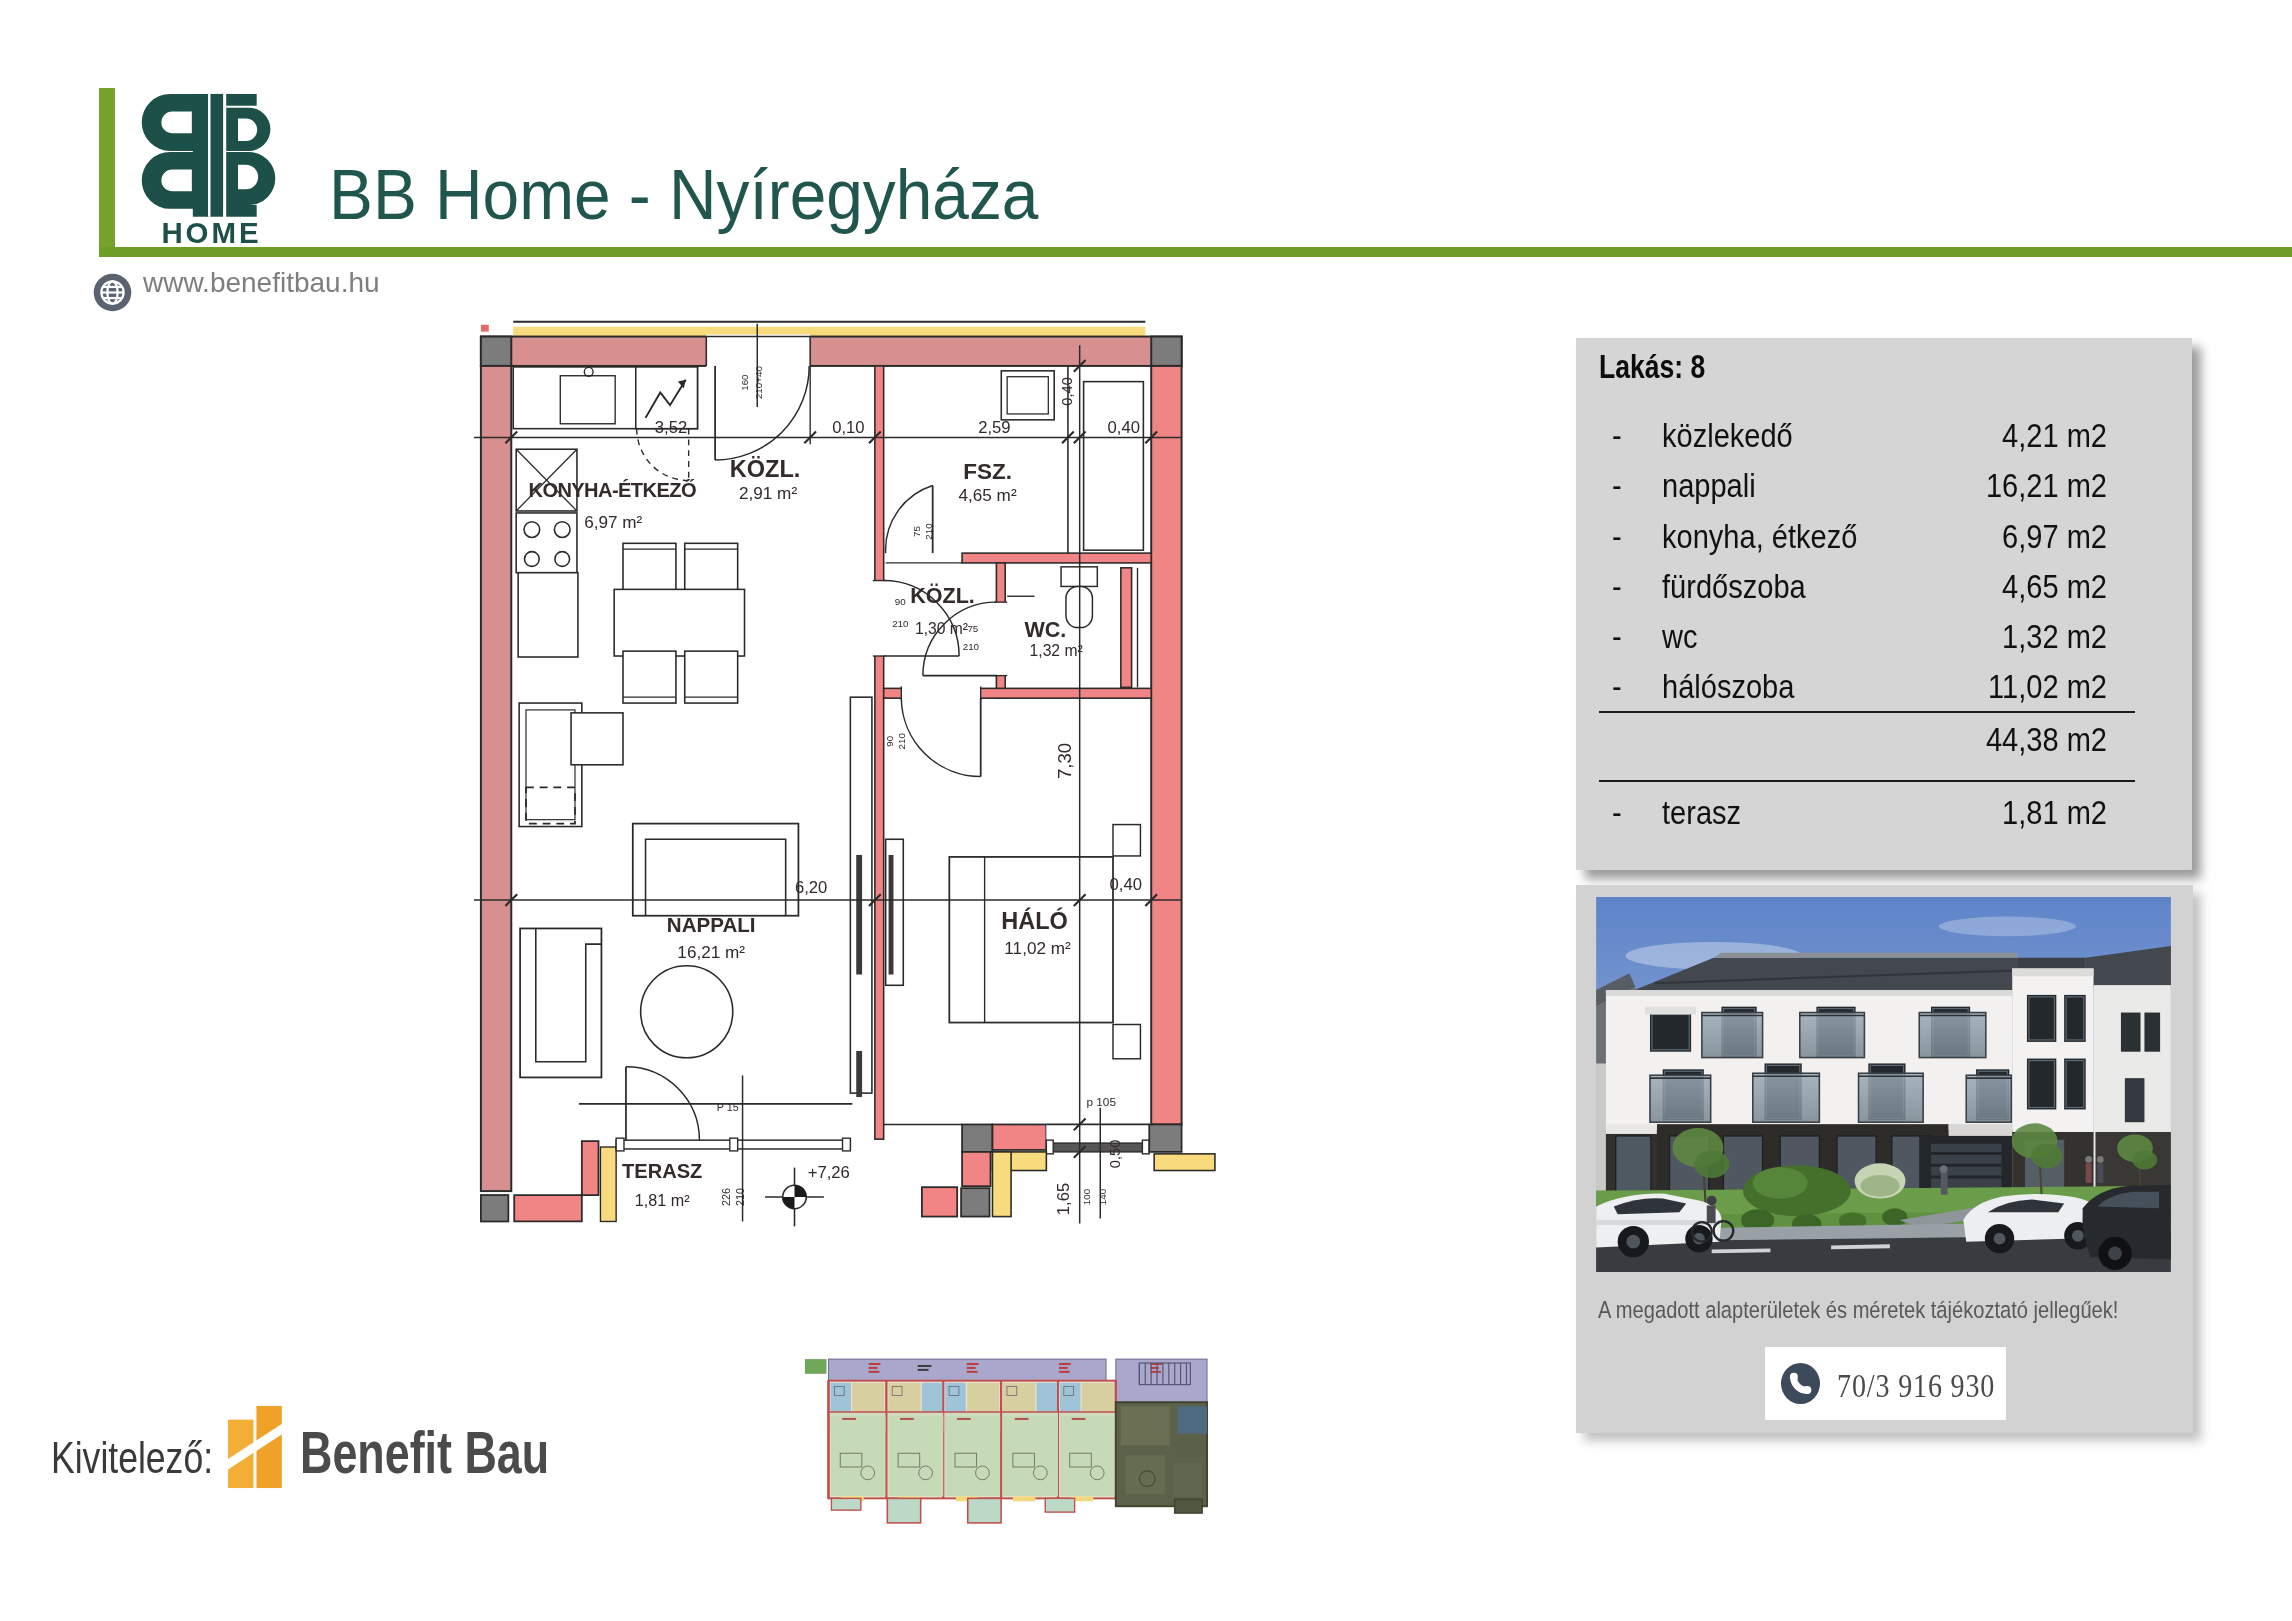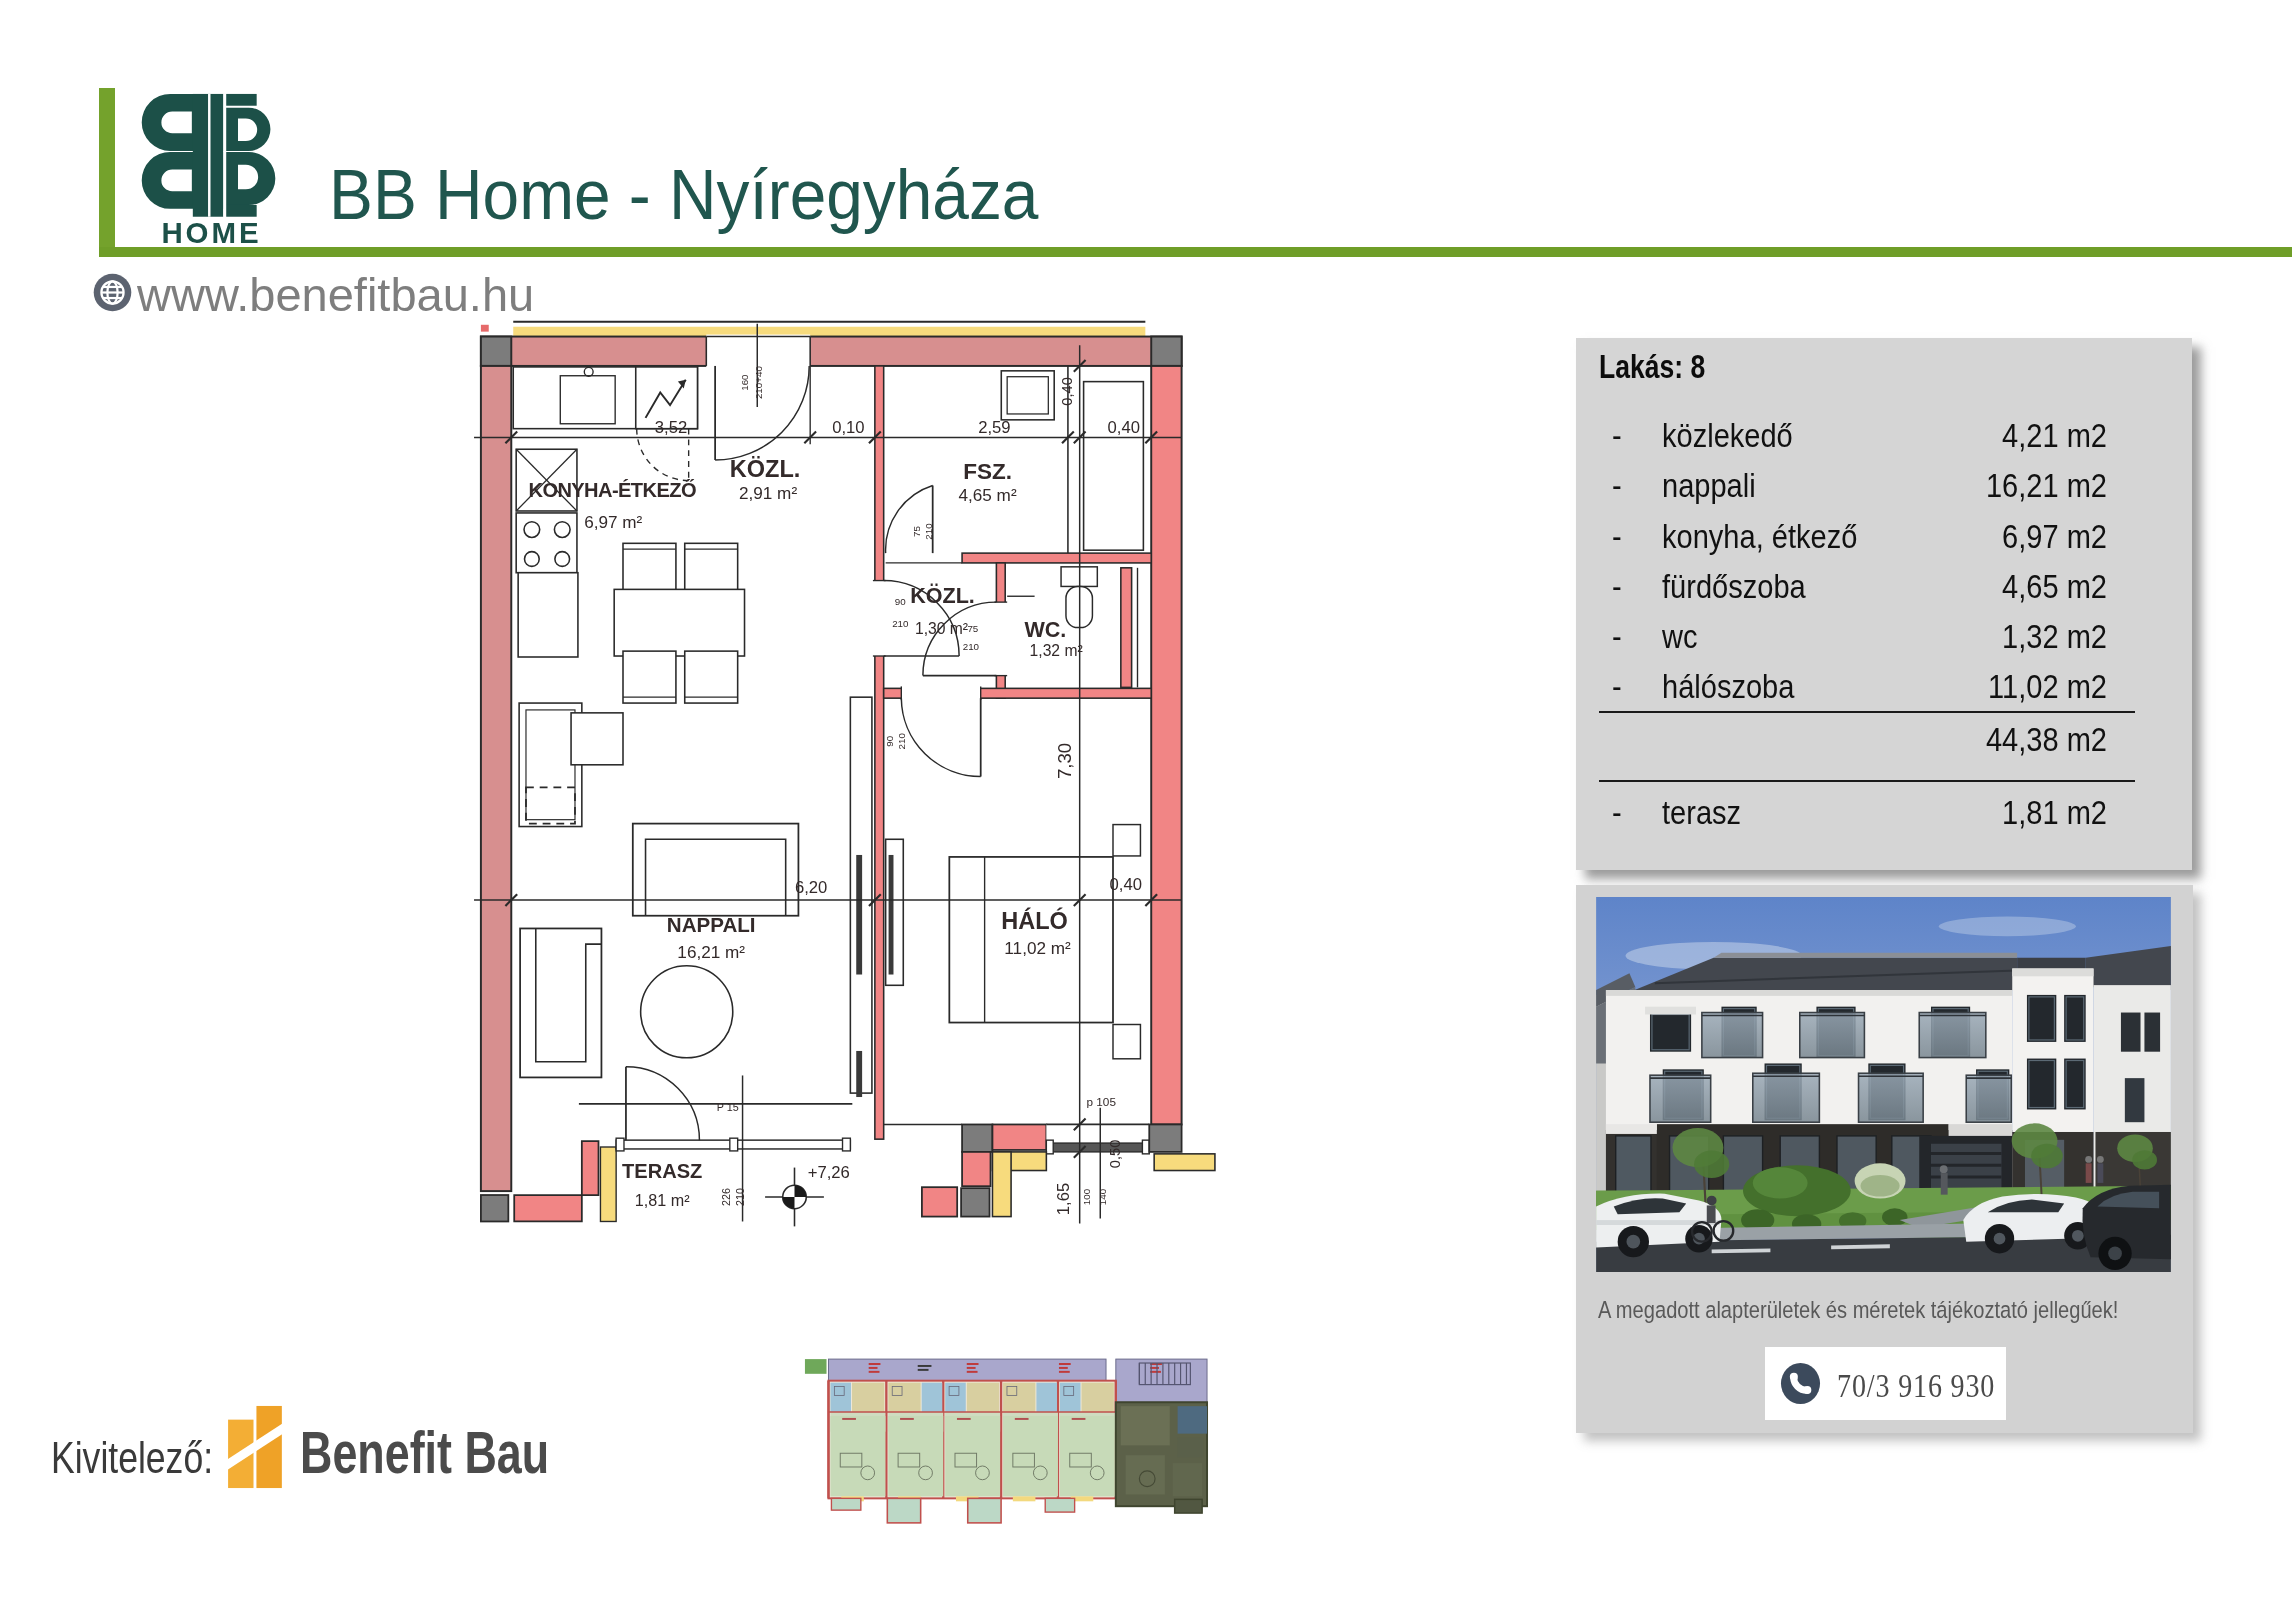--- a/index.html
+++ b/index.html
@@ -33,21 +33,21 @@
 <svg class="abs" style="left:92px;top:272px" width="41" height="41" viewBox="0 0 48 48">
   <circle cx="24" cy="24" r="22" fill="#5c6370"></circle>
   <g stroke="#ffffff" stroke-width="2.6" fill="none">
     <circle cx="24" cy="24" r="13"></circle>
     <ellipse cx="24" cy="24" rx="6" ry="13"></ellipse>
     <line x1="11" y1="24" x2="37" y2="24"></line>
     <line x1="12.5" y1="17.5" x2="35.5" y2="17.5"></line>
     <line x1="12.5" y1="30.5" x2="35.5" y2="30.5"></line>
   </g>
 </svg>
-<div class="abs" style="left:137px;top:267px;font-size:47px;color:#7e7e7e">www.benefitbau.hu</div>
+<div class="abs" style="left:143px;top:267px;font-size:28px;color:#7e7e7e">www.benefitbau.hu</div>
 
 <div class="abs" style="left:1576px;top:338px;width:616px;height:532px;background:#d5d5d5;box-shadow:8.8px 8.8px 9.8px rgba(90,90,90,.6)"></div>
 <div class="abs" style="left:1599px;top:347px;font-size:34px;font-weight:bold;color:#0c0c0c;transform-origin:left top;transform:scaleX(0.78)">Lakás: 8</div>
 <div class="row" style="left:1612px;top:417px">-</div>
     <div class="row" style="left:1662px;top:417px">közlekedő</div>
     <div class="val" style="left:1813px;top:417px">4,21 m2</div>
 <div class="row" style="left:1612px;top:467px">-</div>
     <div class="row" style="left:1662px;top:467px">nappali</div>
     <div class="val" style="left:1813px;top:467px">16,21 m2</div>
 <div class="row" style="left:1612px;top:518px">-</div>

